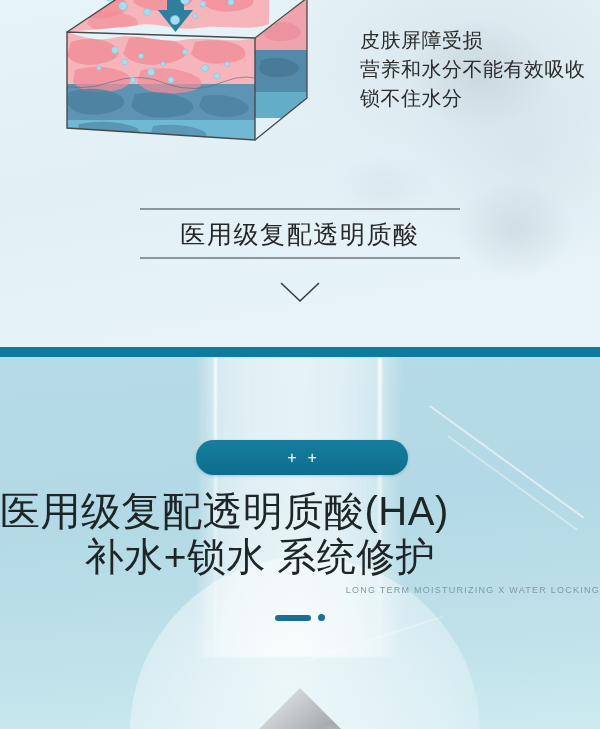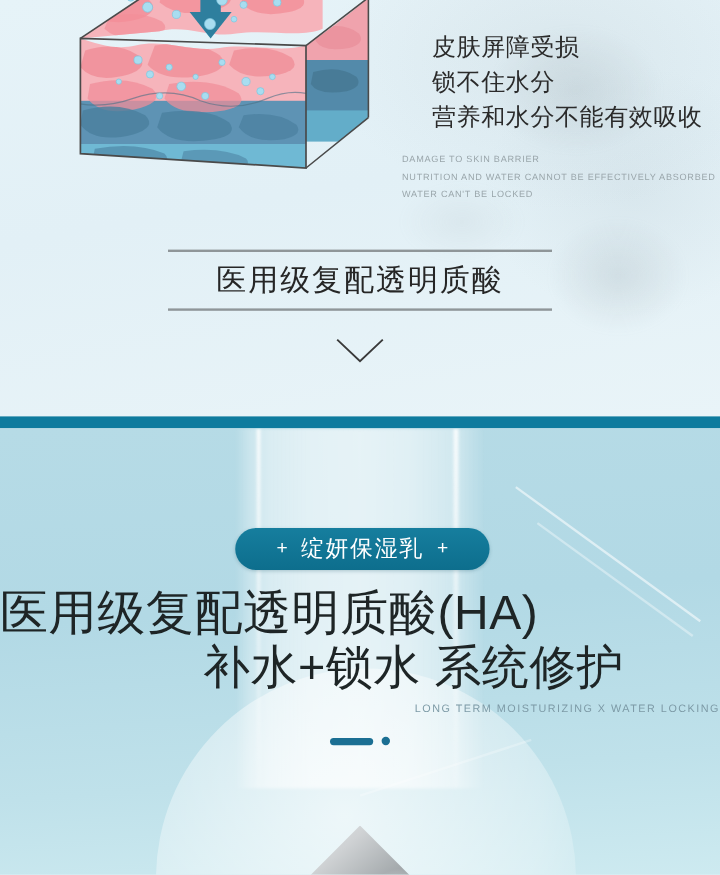--- a/index.html
+++ b/index.html
@@ -97,21 +97,21 @@
   .pill-inner { display:flex; align-items:center; gap:11px; }
   .pill-plus { color:#fff; font-size:16px; line-height:1; font-weight:400; }
   .pill-text { color:#fff; font-size:19px; letter-spacing:1.5px; line-height:1; white-space:nowrap; }
 
   
   .head-1 {
     position:absolute; left:0; top:487px; width:481px; 
     font-size:40px; line-height:48px; color:#1e2526; letter-spacing:.5px; white-space:nowrap;
   }
   .head-2 {
-    position:absolute; left:0; top:534px; width:520px; text-align:right;
+    position:absolute; left:0; top:534px; width:520px; text-align:center;
     font-size:39px; line-height:46px; color:#1e2526; letter-spacing:.5px; white-space:nowrap;
   }
   .sub-en { position:absolute; left:0; top:583px; width:600px; text-align:right; }
   .sub-en-line {
     font-size:9px; letter-spacing:1.25px; line-height:15px; color:#7d9aa6; white-space:nowrap;
   }
   .dots { position:absolute; left:0; top:614px; width:600px; display:flex; justify-content:center; align-items:center; gap:7px; }
   .dot-bar { width:36px; height:6px; border-radius:3px; background:#1b6f93; }
   .dot-sm { width:7px; height:7px; border-radius:50%; background:#1b6f93; }
 
@@ -224,27 +224,22 @@
           <circle cx="162" cy="96" r="3"></circle>
             <circle cx="172" cy="84" r="2.4"></circle>
           <circle cx="44" cy="88" r="2.2"></circle>
             <circle cx="78" cy="100" r="2.6"></circle>
         </g>
       </svg>
     </div>
 
     <div class="damage-block">
       <div class="damage-line">皮肤屏障受损</div>
+      <div class="damage-line">营养和水分不能有效吸收</div>
       <div class="damage-line">锁不住水分</div>
-      <div class="damage-line">营养和水分不能有效吸收</div>
-      <div class="damage-en">
-        <div class="damage-en-line">DAMAGE TO SKIN BARRIER</div>
-        <div class="damage-en-line">NUTRITION AND WATER CANNOT BE EFFECTIVELY ABSORBED</div>
-        <div class="damage-en-line">WATER CAN'T BE LOCKED</div>
-      </div>
     </div>
 
     <div class="need-block">
       <div class="rule"></div>
       <div class="need-text">医用级复配透明质酸</div>
       <div class="rule"></div>
       <div class="chevron">
         <svg width="44" height="24" viewBox="0 0 44 24" xmlns="http://www.w3.org/2000/svg">
           <path d="M3,3 L22,21 L41,3" fill="none" stroke="#3a3a3a" stroke-width="1.6"></path>
         </svg>
@@ -258,21 +253,20 @@
     <div class="water-column"></div>
     <div class="sphere-glow"></div>
     <div class="streak" style="left:430px;top:48px;width:190px;transform:rotate(36deg);opacity:.75;"></div>
     <div class="streak" style="left:448px;top:78px;width:160px;transform:rotate(36deg);opacity:.5;"></div>
     <div class="streak" style="left:300px;top:305px;width:150px;transform:rotate(-18deg);opacity:.35;"></div>
   </div>
 
   <div class="pill">
     <div class="pill-inner">
       <span class="pill-plus">+</span>
-      <span class="pill-text">绽妍保湿乳</span>
       <span class="pill-plus">+</span>
     </div>
   </div>
 
   <div class="head-1">医用级复配透明质酸(HA)</div>
   <div class="head-2">补水+锁水 系统修护</div>
 
   <div class="sub-en">
     <div class="sub-en-line">LONG TERM MOISTURIZING X WATER LOCKING</div>
   </div>

